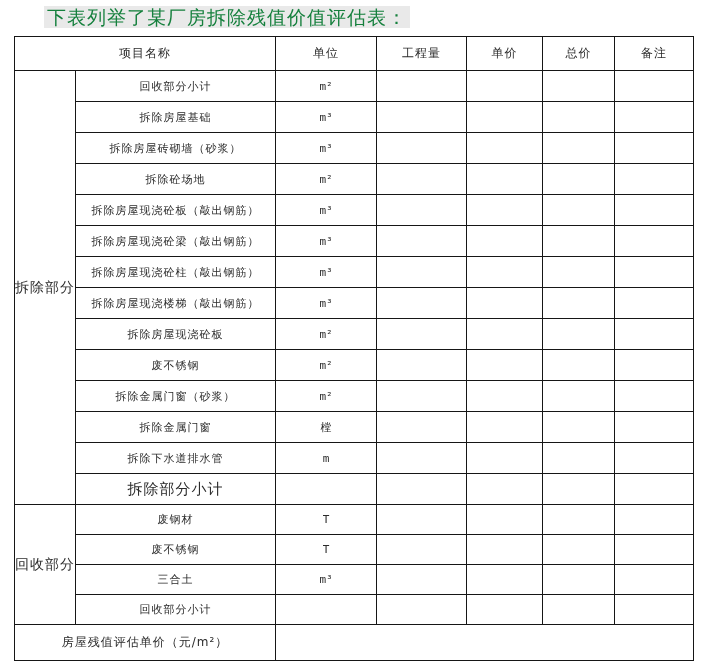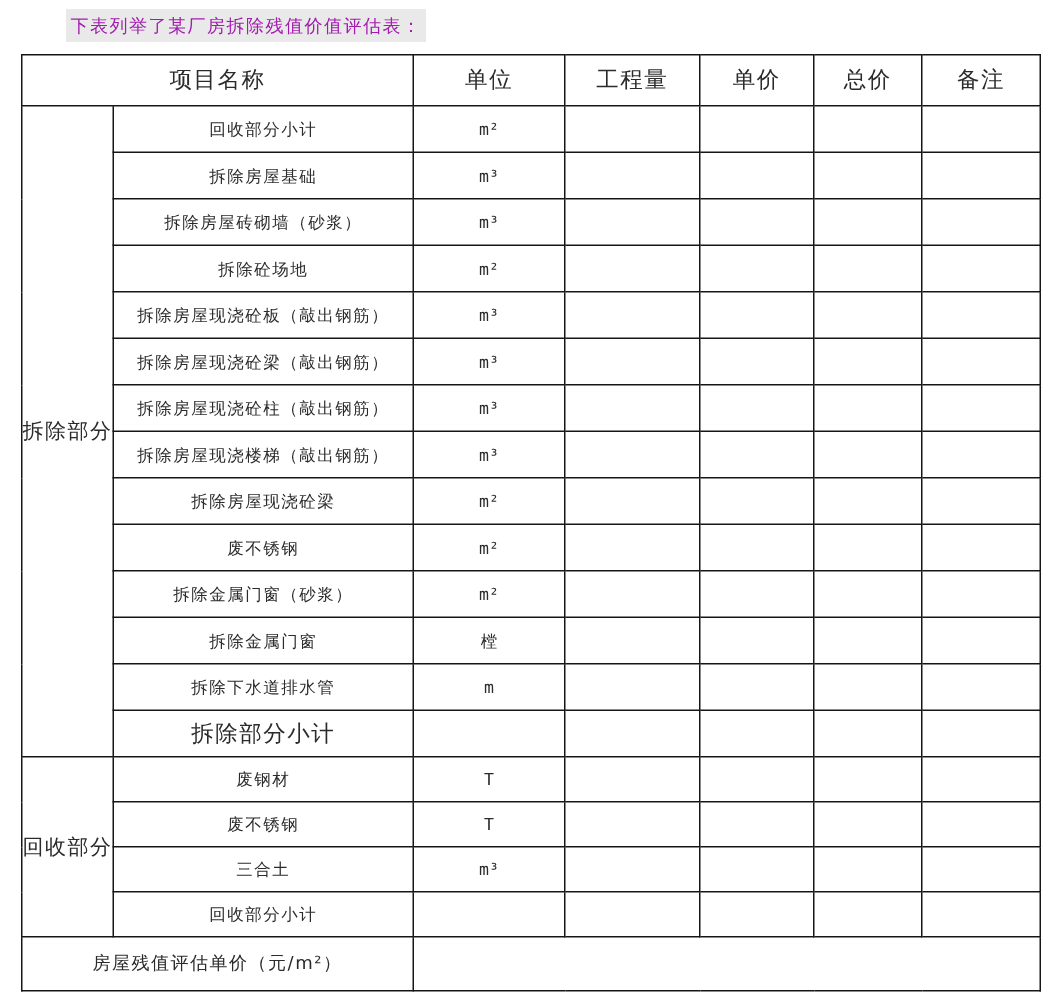--- a/index.html
+++ b/index.html
@@ -3,35 +3,35 @@
 <meta charset="utf-8">
 <style>
   html,body{margin:0;padding:0;}
   body{
     width:709px;height:669px;position:relative;background:#ffffff;
     font-family:"DejaVu Sans","Liberation Sans",sans-serif;
     color:#262626;
   }
   .doc-title{
     position:absolute;left:44px;top:6px;
-    font-size:12px;line-height:20px;color:#a21caf;
+    font-size:19px;line-height:20px;color:#15803d;
     background:#e9e9e9;padding:1px 3px;letter-spacing:1px;
     white-space:nowrap;
   }
   table.eval{
     position:absolute;left:14px;top:36px;
     width:679px;border-collapse:collapse;table-layout:fixed;
   }
   .eval th,.eval td{
     border:1px solid #161616;
     text-align:center;vertical-align:middle;
     padding:0;font-weight:normal;overflow:hidden;
   }
   .eval tr.header-row{height:34px;}
-  .eval tr.header-row th{font-size:15px;letter-spacing:1px;color:#2b2b2b;}
+  .eval tr.header-row th{font-size:12px;letter-spacing:1px;color:#2b2b2b;}
   .eval tr.body-row{height:31px;}
   .eval tr.recycle-row{height:30px;}
   .eval tr.footer-row{height:36px;}
   .eval td{font-size:11px;letter-spacing:1px;color:#2b2b2b;}
   .eval td.unit-cell{
     font-family:"DejaVu Sans Mono","Liberation Mono",monospace;
     font-size:11px;letter-spacing:0;
   }
   .eval td.group-cell{font-size:14px;letter-spacing:1px;font-family:Liberation Serif, serif;}
   .eval td.subtotal-lg{font-size:15px;letter-spacing:1px;}
@@ -122,21 +122,21 @@
   </tr>
   <tr class="body-row">
     <td class="name-cell">拆除房屋现浇楼梯（敲出钢筋）</td>
     <td class="unit-cell">m³</td>
     <td></td>
     <td></td>
     <td></td>
     <td></td>
   </tr>
   <tr class="body-row">
-    <td class="name-cell">拆除房屋现浇砼梁</td>
+    <td class="name-cell">拆除房屋现浇砼板</td>
     <td class="unit-cell">m²</td>
     <td></td>
     <td></td>
     <td></td>
     <td></td>
   </tr>
   <tr class="body-row">
     <td class="name-cell">废不锈钢</td>
     <td class="unit-cell">m²</td>
     <td></td>

